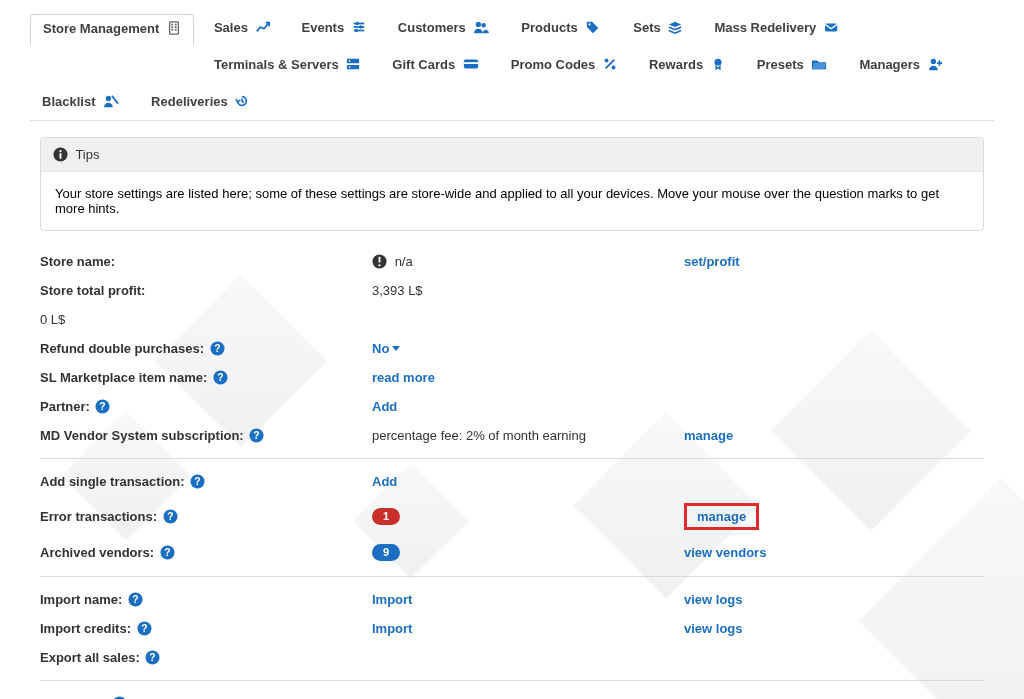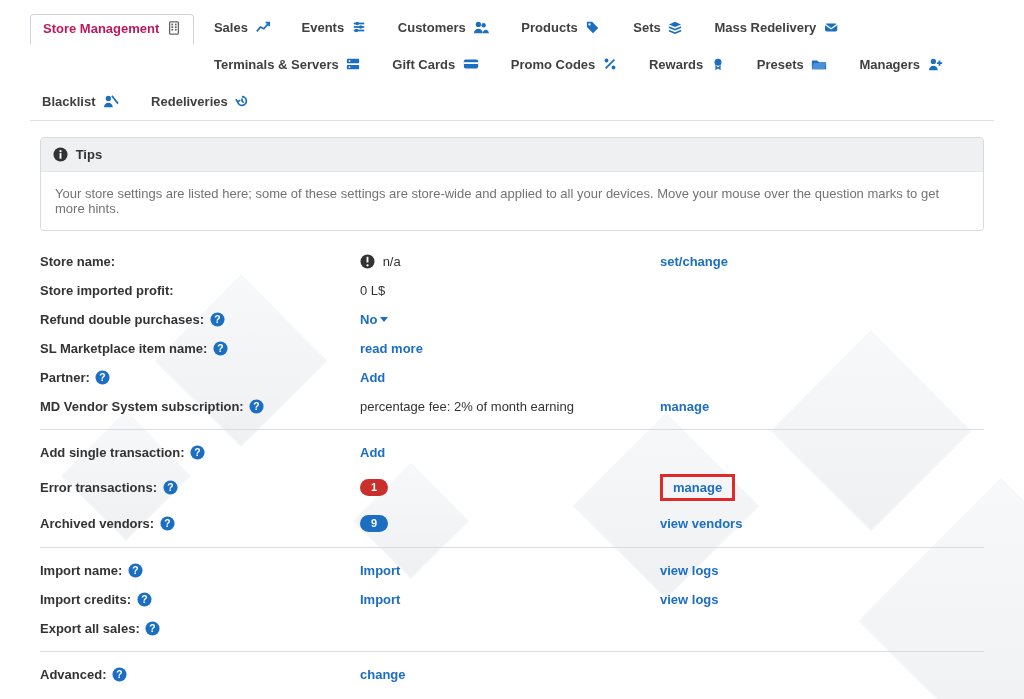--- a/index.html
+++ b/index.html
@@ -48,21 +48,21 @@
     float: left;
     padding: 6px 12px;
     margin: 4px 8px 4px 0;
     font-size: 13px;
     font-weight: 700;
     color: #404040;
     cursor: pointer;
   }
   .tab.active {
     background: #fff;
-    color: #be185d;
+    color: #404040;
     border: 1px solid #d0d4d8;
     border-bottom: 1px solid #fff;
     border-radius: 4px 4px 0 0;
   }
   .tab .icon {
     display: inline-block;
     vertical-align: middle;
     margin-left: 4px;
   }
 
@@ -77,46 +77,47 @@
   }
 
   .tips-box {
     border: 1px solid #d7dbdf;
     border-radius: 4px;
     background: linear-gradient(#ffffff, #f7f8fa);
   }
   .tips-head {
     padding: 9px 12px;
     border-bottom: 1px solid #e4e7ea;
-    font-weight: 700;
+    font-weight: 400;
     color: #333;
     font-size: 13px;
     background: #eef0f2;
     border-radius: 4px 4px 0 0;
   }
   .tips-body {
     padding: 14px 14px;
     font-size: 13px;
-    color: #737373;
+    color: #000000;
     background: #fff;
     border-radius: 0 0 4px 4px;
   }
   .info-icon {
     display: inline-block;
     width: 15px;
     height: 15px;
     vertical-align: -3px;
     margin-right: 4px;
   }
 
   .row {
     display: flex;
     align-items: center;
     padding: 7px 0;
     font-size: 13px;
+    gap: 12px;
   }
   .row .label {
     flex: 0 0 320px;
     font-weight: 700;
     color: #333;
   }
   .row .value {
     flex: 0 0 300px;
     color: #333;
   }
@@ -381,26 +382,30 @@
       <div class="value">
         <span class="ex-circle">
           <svg width="15" height="15" viewBox="0 0 16 16">
               <circle cx="8" cy="8" r="7.5" fill="#333"></circle>
               <rect x="7" y="3" width="2" height="6" fill="#fff"></rect>
               <circle cx="8" cy="12" r="1.2" fill="#fff"></circle>
             </svg>
         </span>
         <span>n/a</span>
       </div>
-      <div class="action"><a href="#" class="link">set/change</a></div>
-    </div>
-
-
-    <div class="row">
-      <div class="label">Store imported profit:</div>
+      <div class="action"><a href="#" class="link">set/profit</a></div>
+    </div>
+
+    <div class="row">
+      <div class="label">Store total profit:</div>
+      <div class="value">3,393 L$</div>
+      <div class="action"></div>
+    </div>
+
+    <div class="row">
       <div class="value">0 L$</div>
       <div class="action"></div>
     </div>
 
     <div class="row">
       <div class="label">
         <span>Refund double purchases:</span>
         <span class="help-circle">
           <svg width="15" height="15" viewBox="0 0 16 16">
               <circle cx="8" cy="8" r="7.5" fill="#1b6ec2"></circle>

